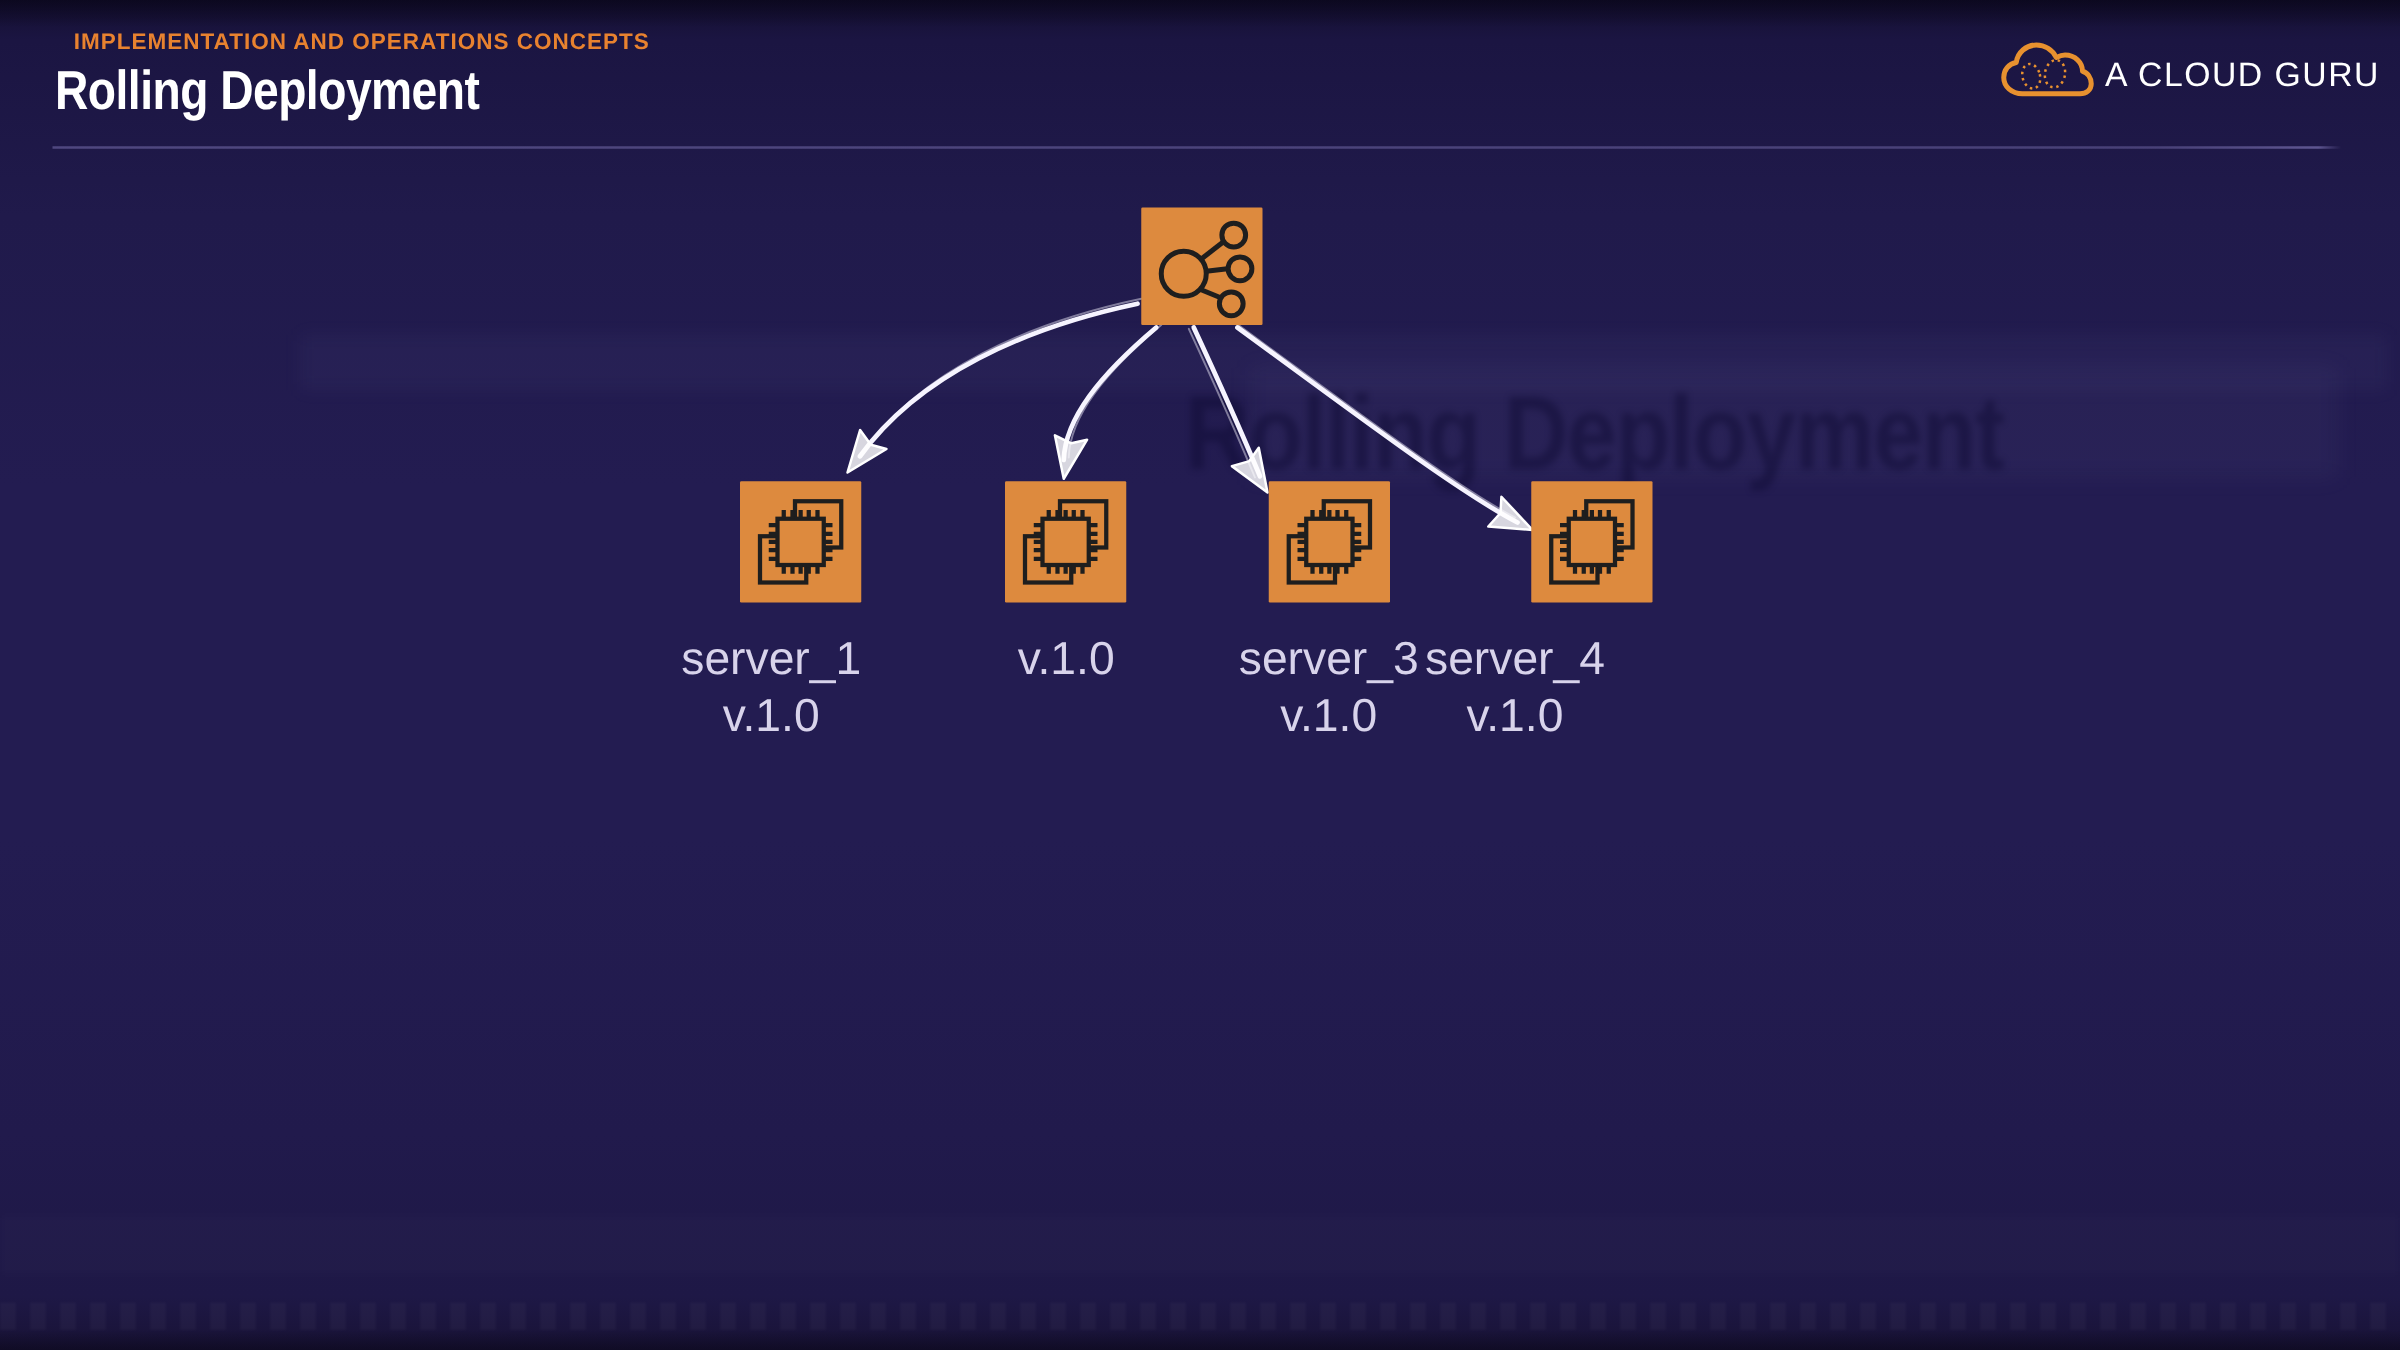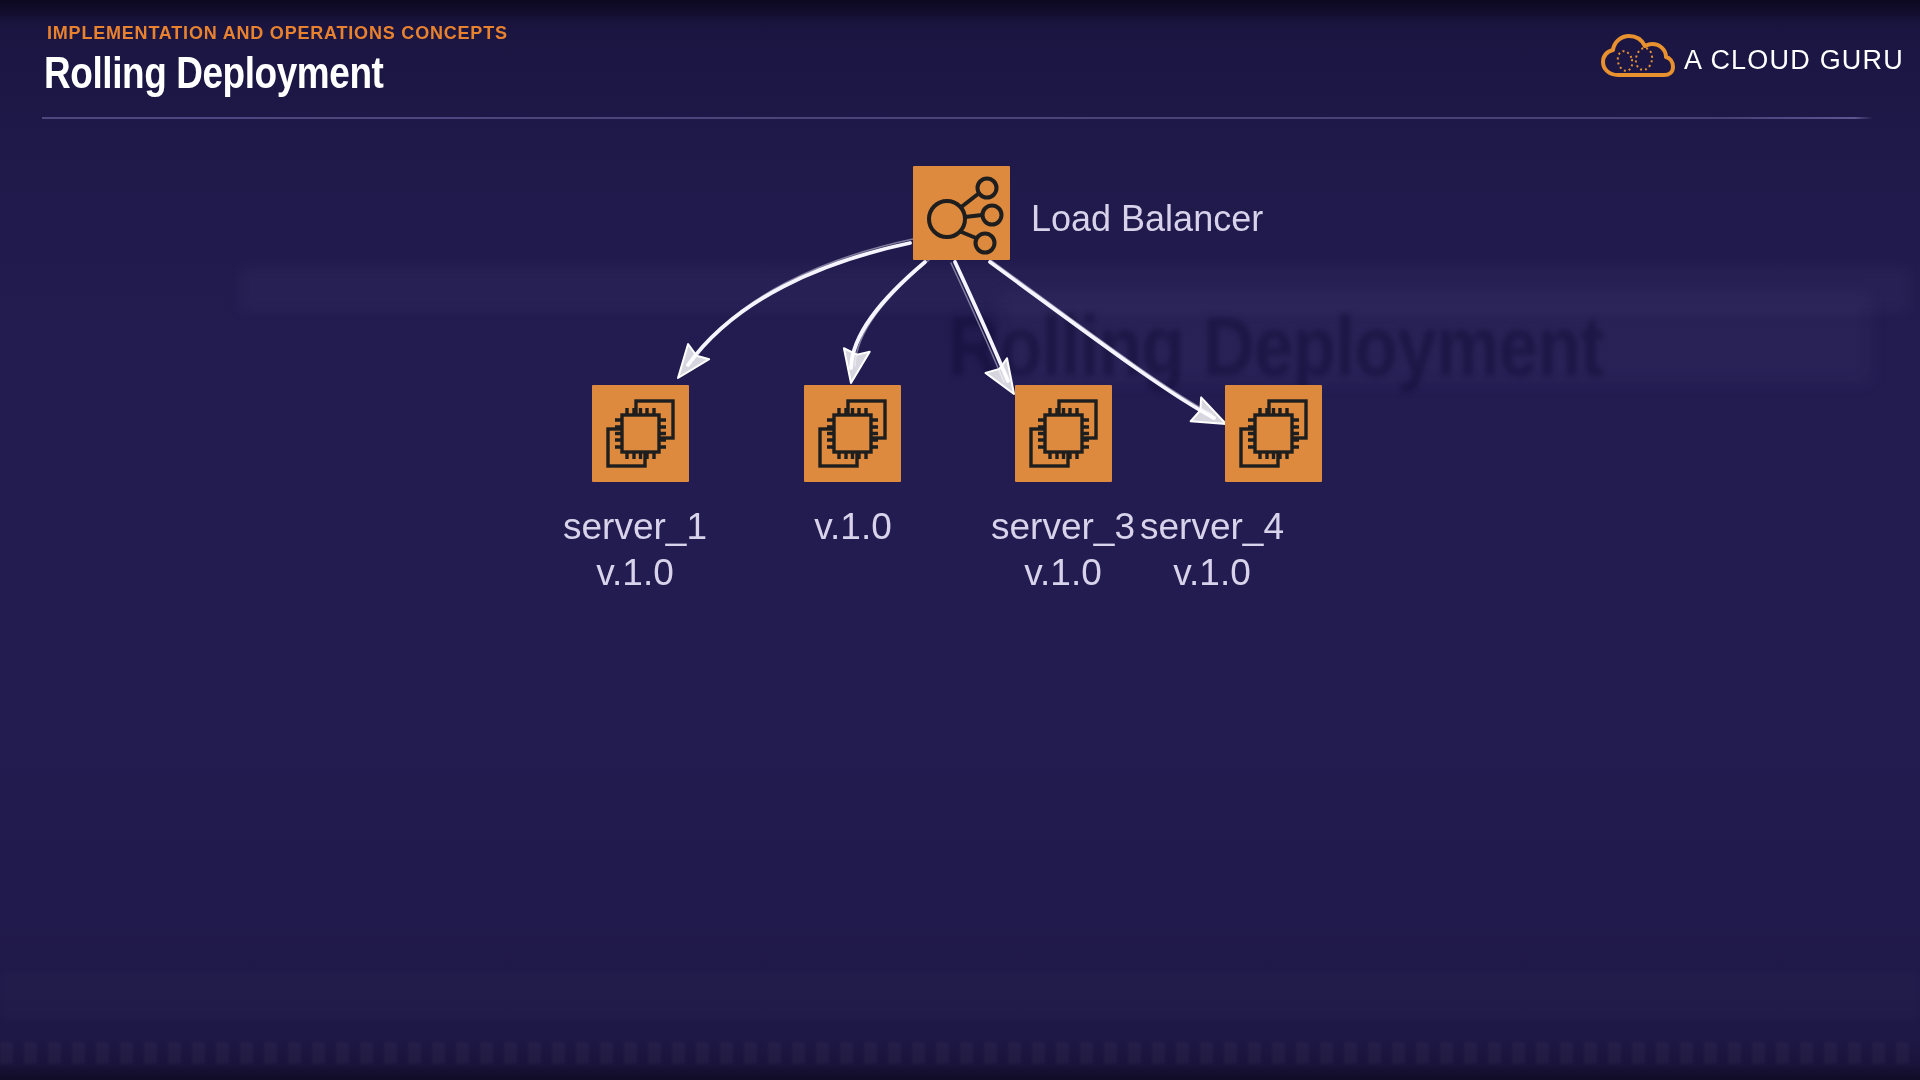--- a/index.html
+++ b/index.html
@@ -22,21 +22,21 @@
     transform:scaleX(0.85); transform-origin:left top; white-space:nowrap; }
   .blotch-band { position:absolute; left:0; top:972px; width:1920px; height:48px;
     background:rgba(255,255,255,0.014); filter:blur(4px); }
   .film-band { position:absolute; left:0; top:1042px; width:1920px; height:22px;
     background:repeating-linear-gradient(90deg, rgba(255,255,255,0.03) 0 13px, rgba(255,255,255,0) 13px 24px);
     filter:blur(1px); }
   .bottom-strip { position:absolute; left:0; bottom:0; width:1920px; height:16px;
     background:linear-gradient(0deg, rgba(4,2,14,0.4), rgba(4,2,14,0)); }
 
   
-  .eyebrow { position:absolute; left:47px; top:23px; font-size:18px; font-weight:700;
+  .eyebrow { position:absolute; left:59px; top:23px; font-size:18px; font-weight:700;
     letter-spacing:0.8px; color:#E8822F; white-space:nowrap; }
   .title { position:absolute; left:44px; top:48px; font-size:44px; font-weight:800;
     letter-spacing:-0.5px; color:#ffffff; transform:scaleX(0.84); transform-origin:left top;
     white-space:nowrap; }
   .divider { position:absolute; left:42px; top:117px; width:1831px; height:2px;
     background:linear-gradient(90deg, rgba(146,136,204,0.42) 0%, rgba(146,136,204,0.36) 92%, rgba(146,136,204,0.55) 99%, rgba(146,136,204,0) 100%); }
 
   
   .brand-cloud { position:absolute; left:1598px; top:30px; width:80px; height:52px; }
   .brand-text { position:absolute; left:1684px; top:45px; font-size:27px; font-weight:400;
@@ -107,21 +107,20 @@
         <circle cx="34" cy="53" r="18"></circle>
         <circle cx="74" cy="22" r="9.5"></circle>
         <circle cx="79" cy="49" r="9.5"></circle>
         <circle cx="72" cy="77" r="9.5"></circle>
         <line x1="47" y1="42" x2="65" y2="28"></line>
         <line x1="52" y1="51" x2="69" y2="49"></line>
         <line x1="46" y1="65" x2="63" y2="72"></line>
       </g>
     </svg>
   </div>
-  <div class="lb-label">Load Balancer</div>
 
   <div class="node-box server-box" style="left:592px">
     <svg width="97" height="97" viewBox="0 0 97 97">
       <g stroke="#1E1E1E" stroke-width="3.4" fill="none">
         <rect x="44" y="16" width="37" height="37"></rect>
         <rect x="16" y="44" width="37" height="37"></rect>
         <rect x="30" y="30" width="37" height="37" fill="#DD8A3E"></rect>
         <path d="M35,23 V30 M42,23 V30 M48.5,23 V30 M55,23 V30 M62,23 V30
                  M35,67 V74 M42,67 V74 M48.5,67 V74 M55,67 V74 M62,67 V74
                  M23,35 H30 M23,42 H30 M23,48.5 H30 M23,55 H30 M23,62 H30
@@ -162,21 +161,21 @@
         <rect x="16" y="44" width="37" height="37"></rect>
         <rect x="30" y="30" width="37" height="37" fill="#DD8A3E"></rect>
         <path d="M35,23 V30 M42,23 V30 M48.5,23 V30 M55,23 V30 M62,23 V30
                  M35,67 V74 M42,67 V74 M48.5,67 V74 M55,67 V74 M62,67 V74
                  M23,35 H30 M23,42 H30 M23,48.5 H30 M23,55 H30 M23,62 H30
                  M67,35 H74 M67,42 H74 M67,48.5 H74 M67,55 H74 M67,62 H74"></path>
       </g>
     </svg>
   </div>
 
-  <div class="server-label" style="left:515px">
+  <div class="server-label" style="left:497px">
     <div>server_1</div>
     <div>v.1.0</div>
   </div>
   <div class="server-label" style="left:733px">
     <div>v.1.0</div>
   </div>
   <div class="server-label" style="left:943px">
     <div>server_3</div>
     <div>v.1.0</div>
   </div>

